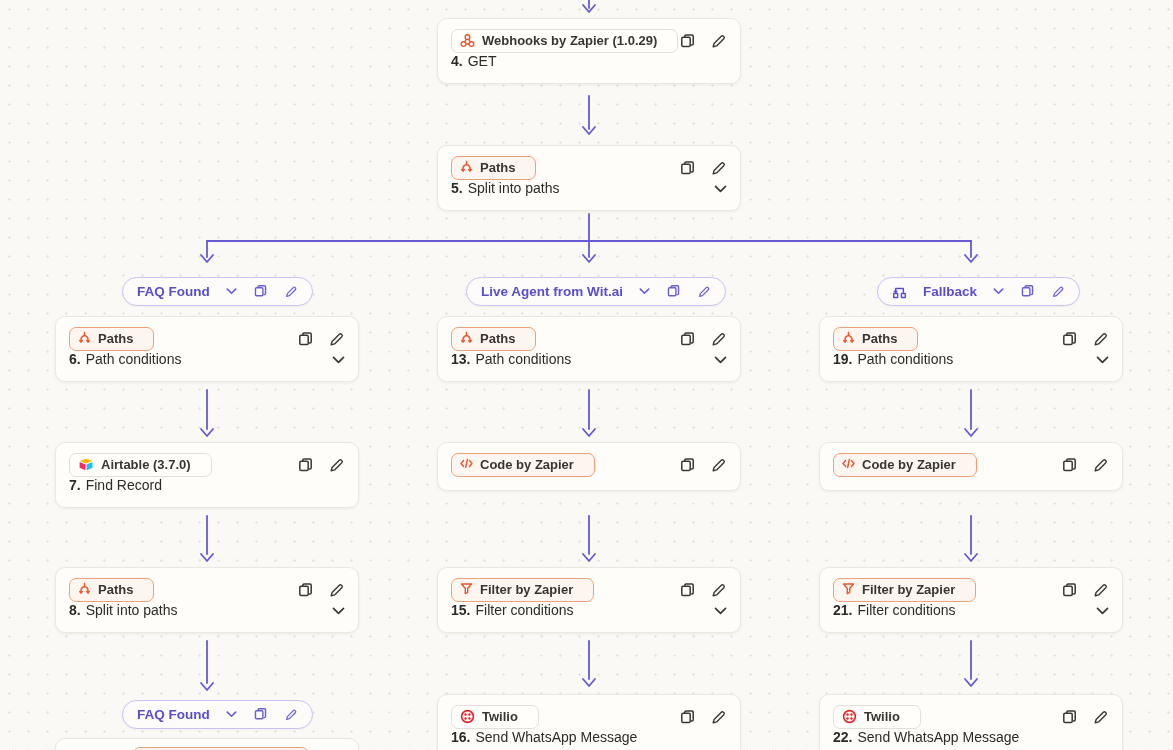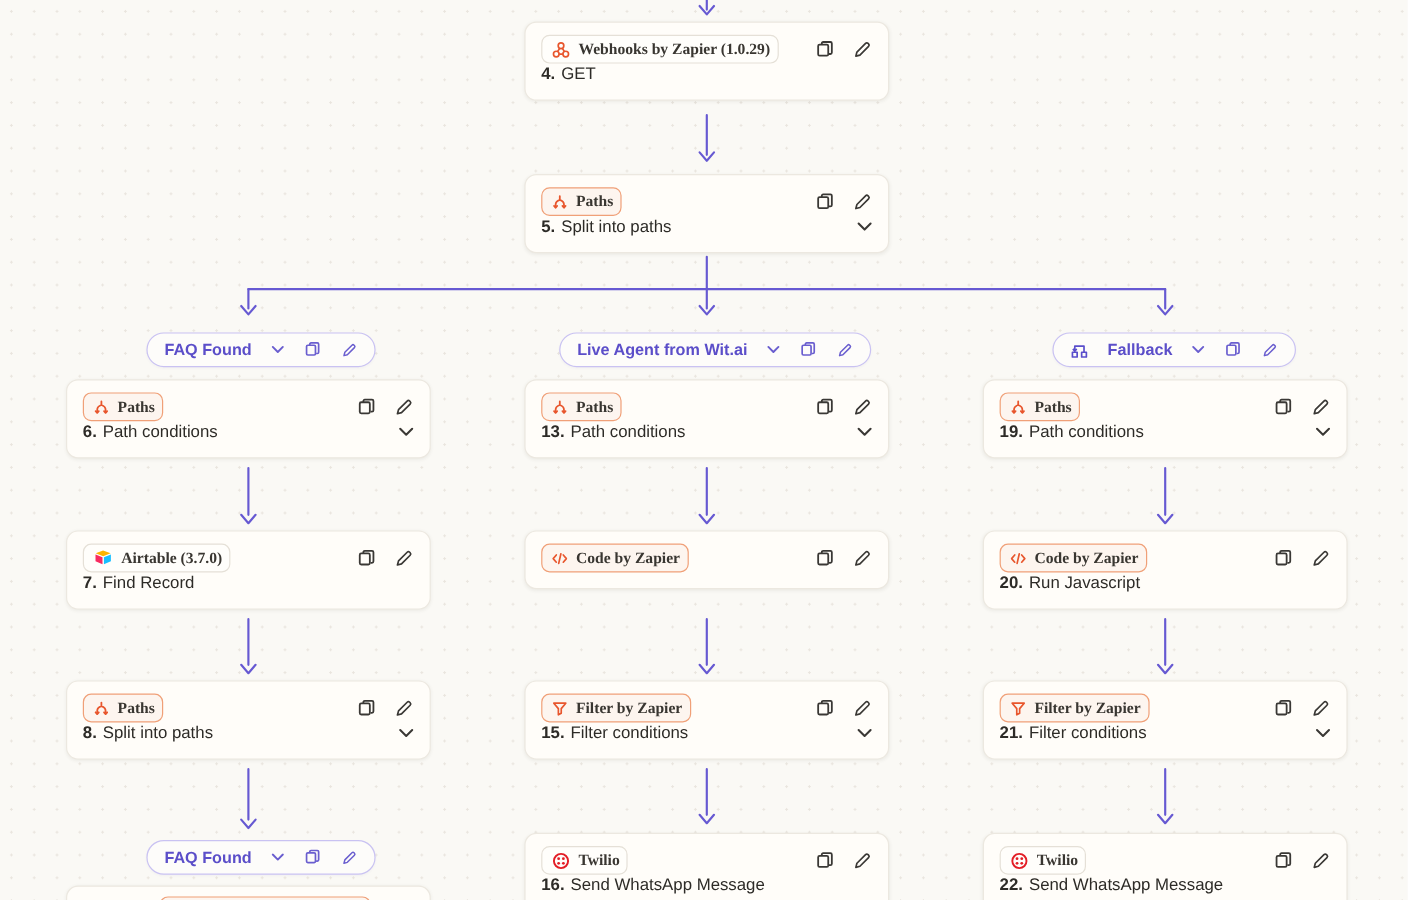--- a/index.html
+++ b/index.html
@@ -12,23 +12,23 @@
   }
   .connectors{position:absolute;left:0;top:0;z-index:1;}
   .card{
     position:absolute;width:304px;box-sizing:border-box;z-index:2;
     background:#fffdf9;border:1px solid #ece8e0;border-radius:10px;
     box-shadow:0 1px 3px rgba(60,50,40,.07);
     padding:10px 13px 13px 13px;
   }
   .card-head{display:flex;justify-content:space-between;align-items:center;}
   .badge{
-    display:inline-flex;align-items:center;gap:7px;
+    display:inline-flex;align-items:flex-start;gap:7px;
     font-size:13px;font-weight:700;color:#393631;
-    padding:3px 6px 3px 8px;border-radius:7px;line-height:16px;white-space:nowrap;font-family:Liberation Serif, serif;
+    padding:3px 20px 3px 8px;border-radius:7px;line-height:16px;white-space:nowrap;
   }
   .badge.orange{border:1px solid #f0a078;background:#fdf5ef;}
   .badge.gray{border:1px solid #e5e0d7;background:#fffefb;}
   .actions{display:flex;align-items:center;gap:14px;}
   .act{display:inline-flex;cursor:pointer;}
   .card-title{
     display:flex;justify-content:space-between;align-items:center;
     font-size:14px;color:#2d2b27;line-height:17px;
   }
   .tnum{font-weight:700;margin-right:5px;}
@@ -389,23 +389,20 @@
               <rect x="2.8" y="4.2" width="8.4" height="9.2" rx="1.2" fill="#fffdf9" stroke="#3a3835" stroke-width="1.5"></rect>
             </svg>
           </span>
         <span class="act">
             <svg width="17" height="17" viewBox="0 0 17 17">
               <path d="M3.2 13.8 l0.9-3.4 L11.3 3.2 a1.5 1.5 0 0 1 2.1 0 l0.4 0.4 a1.5 1.5 0 0 1 0 2.1 L6.6 12.9 Z" fill="none" stroke="#3a3835" stroke-width="1.4" stroke-linejoin="round"></path>
             </svg>
           </span>
       </span>
     </div>
-    <div class="card-title">
-      <span><span class="tnum">20.</span><span>Run Javascript</span></span>
-    </div>
   </div>
 
   <div class="card" style="left:55px;top:567px">
     <div class="card-head">
       <span class="badge orange">
         <span>
             <svg width="13" height="13" viewBox="0 0 13 13" fill="none" stroke="#e8562d" stroke-width="1.5" stroke-linecap="round" stroke-linejoin="round">
               <path d="M6.5 1.5 v3 M6.5 4.5 C3.5 5.4 3 6.8 3 8.6 v2 M6.5 4.5 C9.5 5.4 10 6.8 10 8.6 v2"></path>
               <path d="M1.7 9.6 L3 11.1 L4.3 9.6 M8.7 9.6 L10 11.1 L11.3 9.6"></path>
             </svg>

